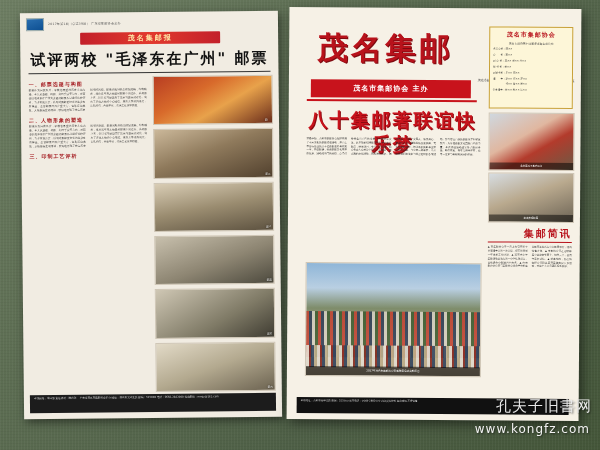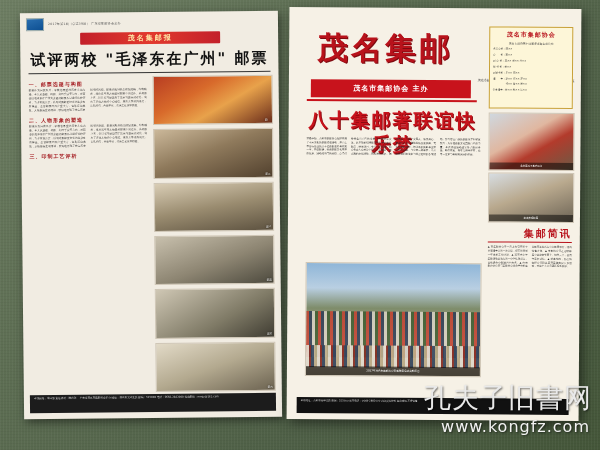--- a/index.html
+++ b/index.html
@@ -101,22 +101,22 @@
   .rp-news-title{position:absolute;left:200px;top:218px;width:84px;height:14px;
      text-align:right;font-family:"DejaVu Serif","Liberation Serif",serif;
      font-weight:bold;font-size:10px;color:#b8121b;letter-spacing:2px;}
   .rp-news-rule{position:absolute;left:200px;top:233px;width:84px;height:1px;background:#b8121b;}
   .rp-news-body{position:absolute;left:200px;top:237px;width:84px;height:130px;
      font-size:2.5px;line-height:1.55;color:#333;text-align:justify;
      column-count:2;column-gap:4px;}
 
   
   #wm{position:absolute;right:8px;bottom:34px;font-family:"DejaVu Serif","Liberation Serif",serif;
-      font-size:27px;color:#e9e9e9;text-shadow:1px 1px 2px rgba(0,0,0,.55);letter-spacing:1px;}
-  #wm-url{position:absolute;right:10px;bottom:14px;font-size:16px;color:#f2f2f2;
+      font-size:15px;color:#e9e9e9;text-shadow:1px 1px 2px rgba(0,0,0,.55);letter-spacing:1px;}
+  #wm-url{position:absolute;right:10px;bottom:14px;font-size:12px;color:#f2f2f2;
       letter-spacing:1px;text-shadow:1px 1px 2px rgba(0,0,0,.5);}
 </style>
 </head>
 <body>
 
 <div id="scene">
 
   <div class="paper" id="left-page">
     <div class="inner">
       <div class="lp-top">

